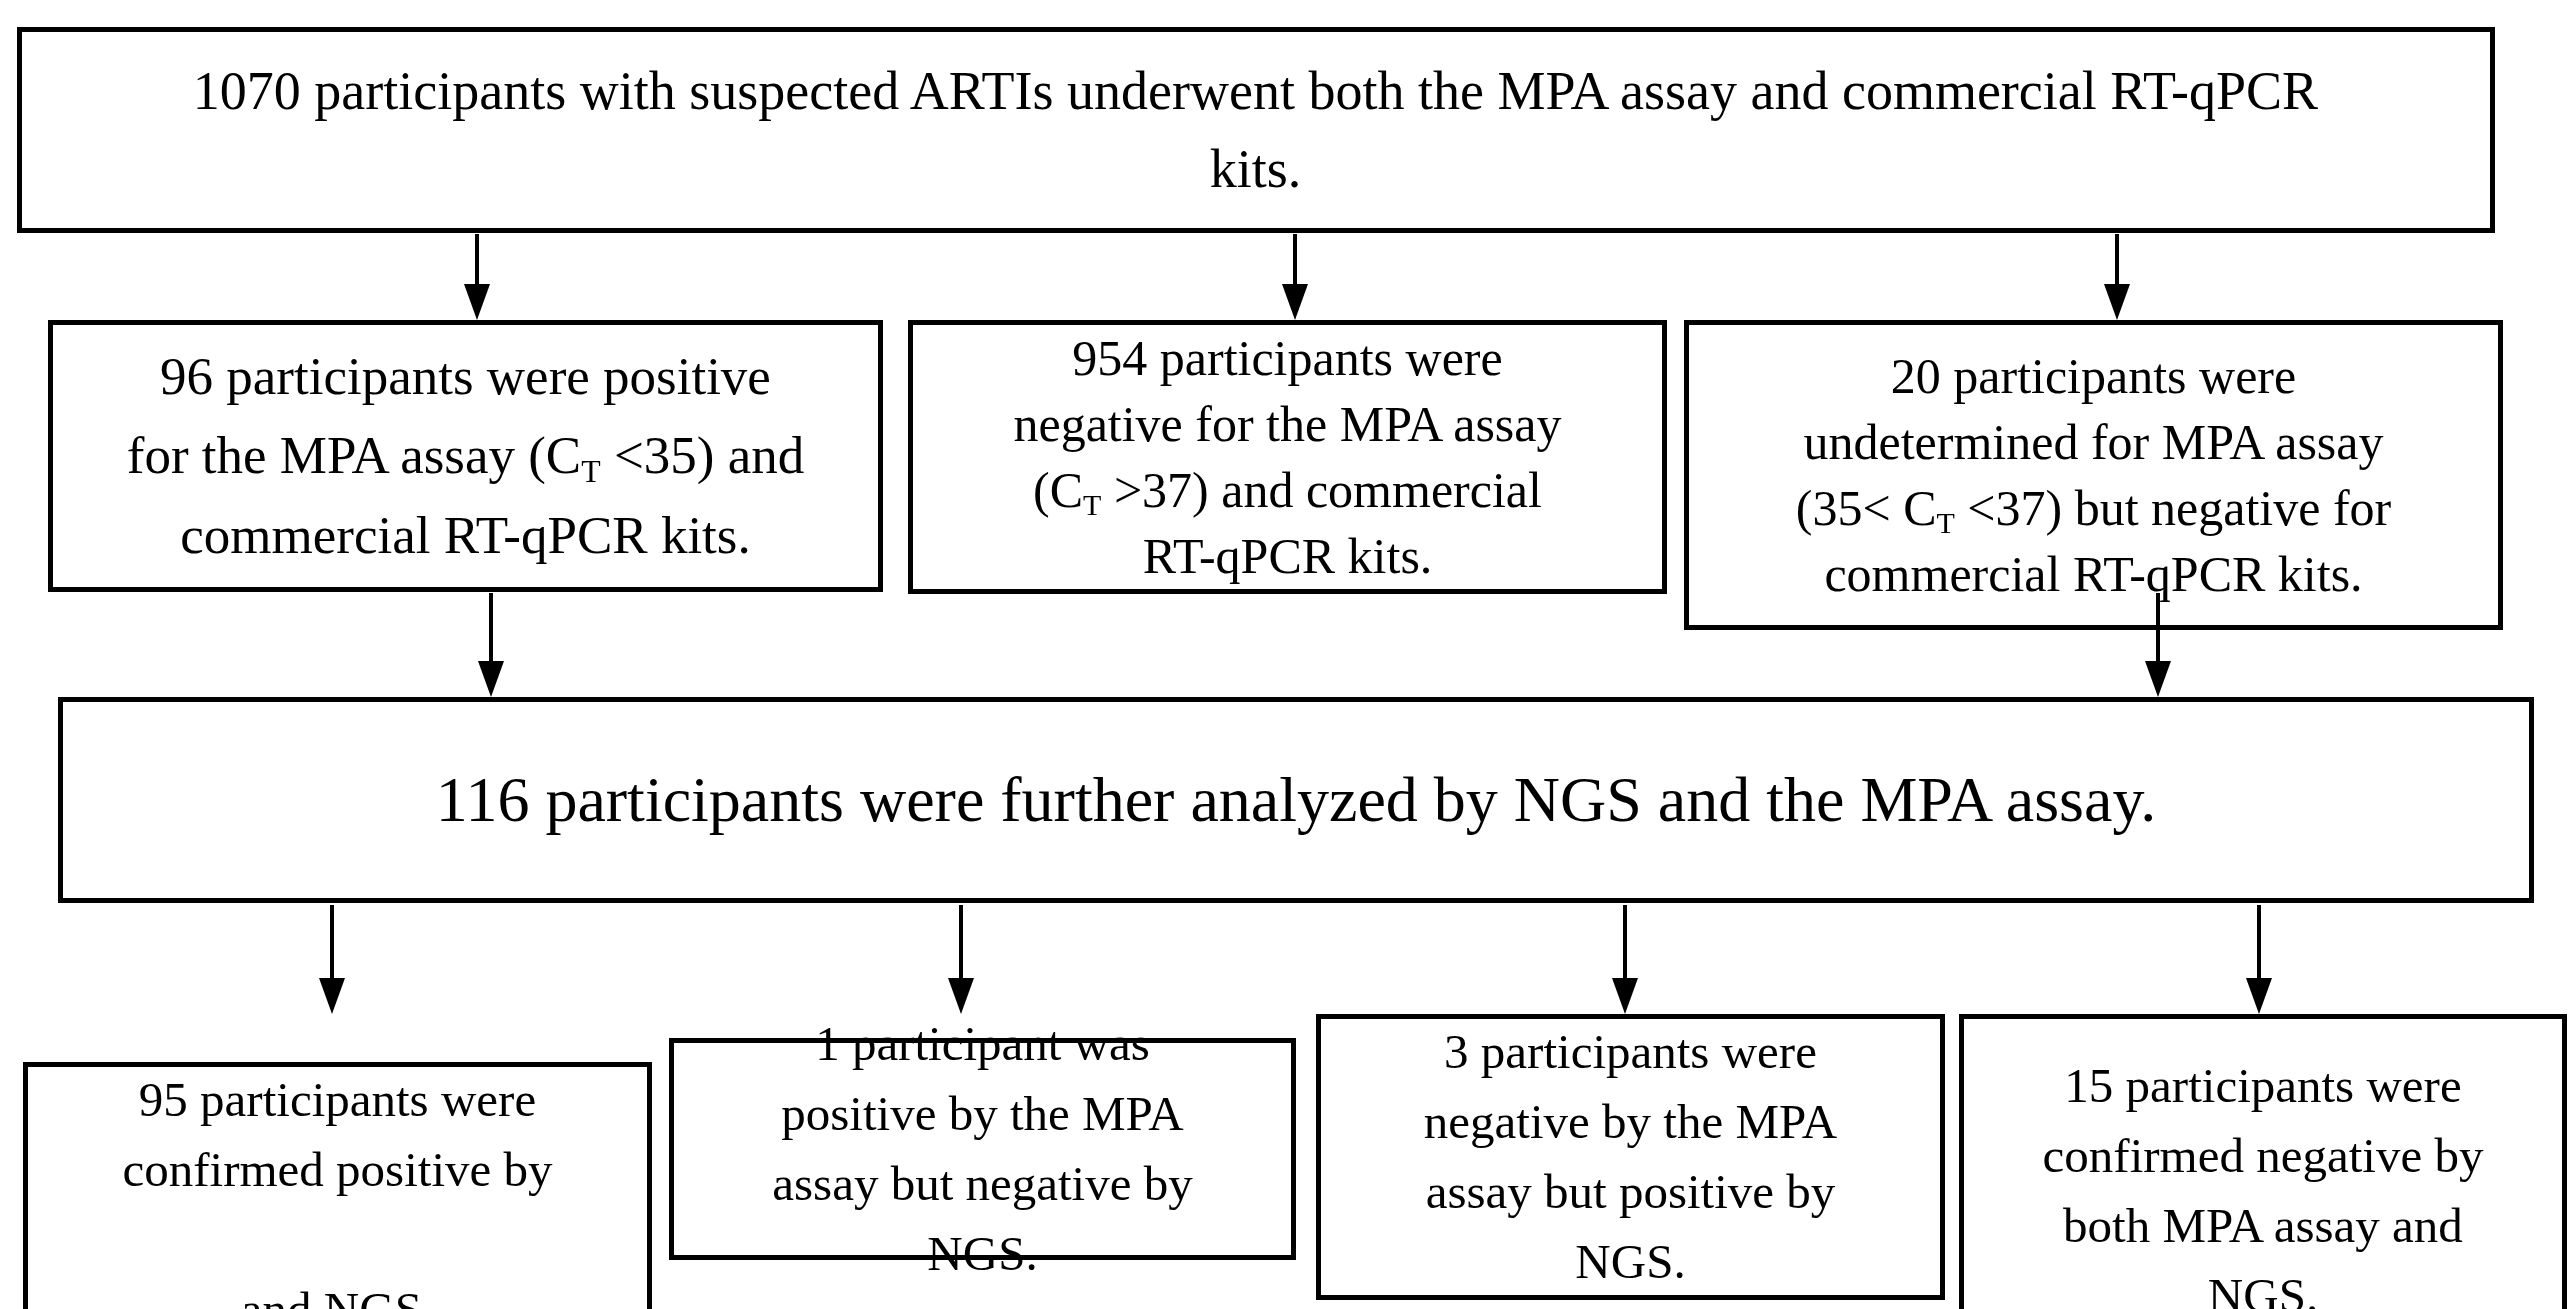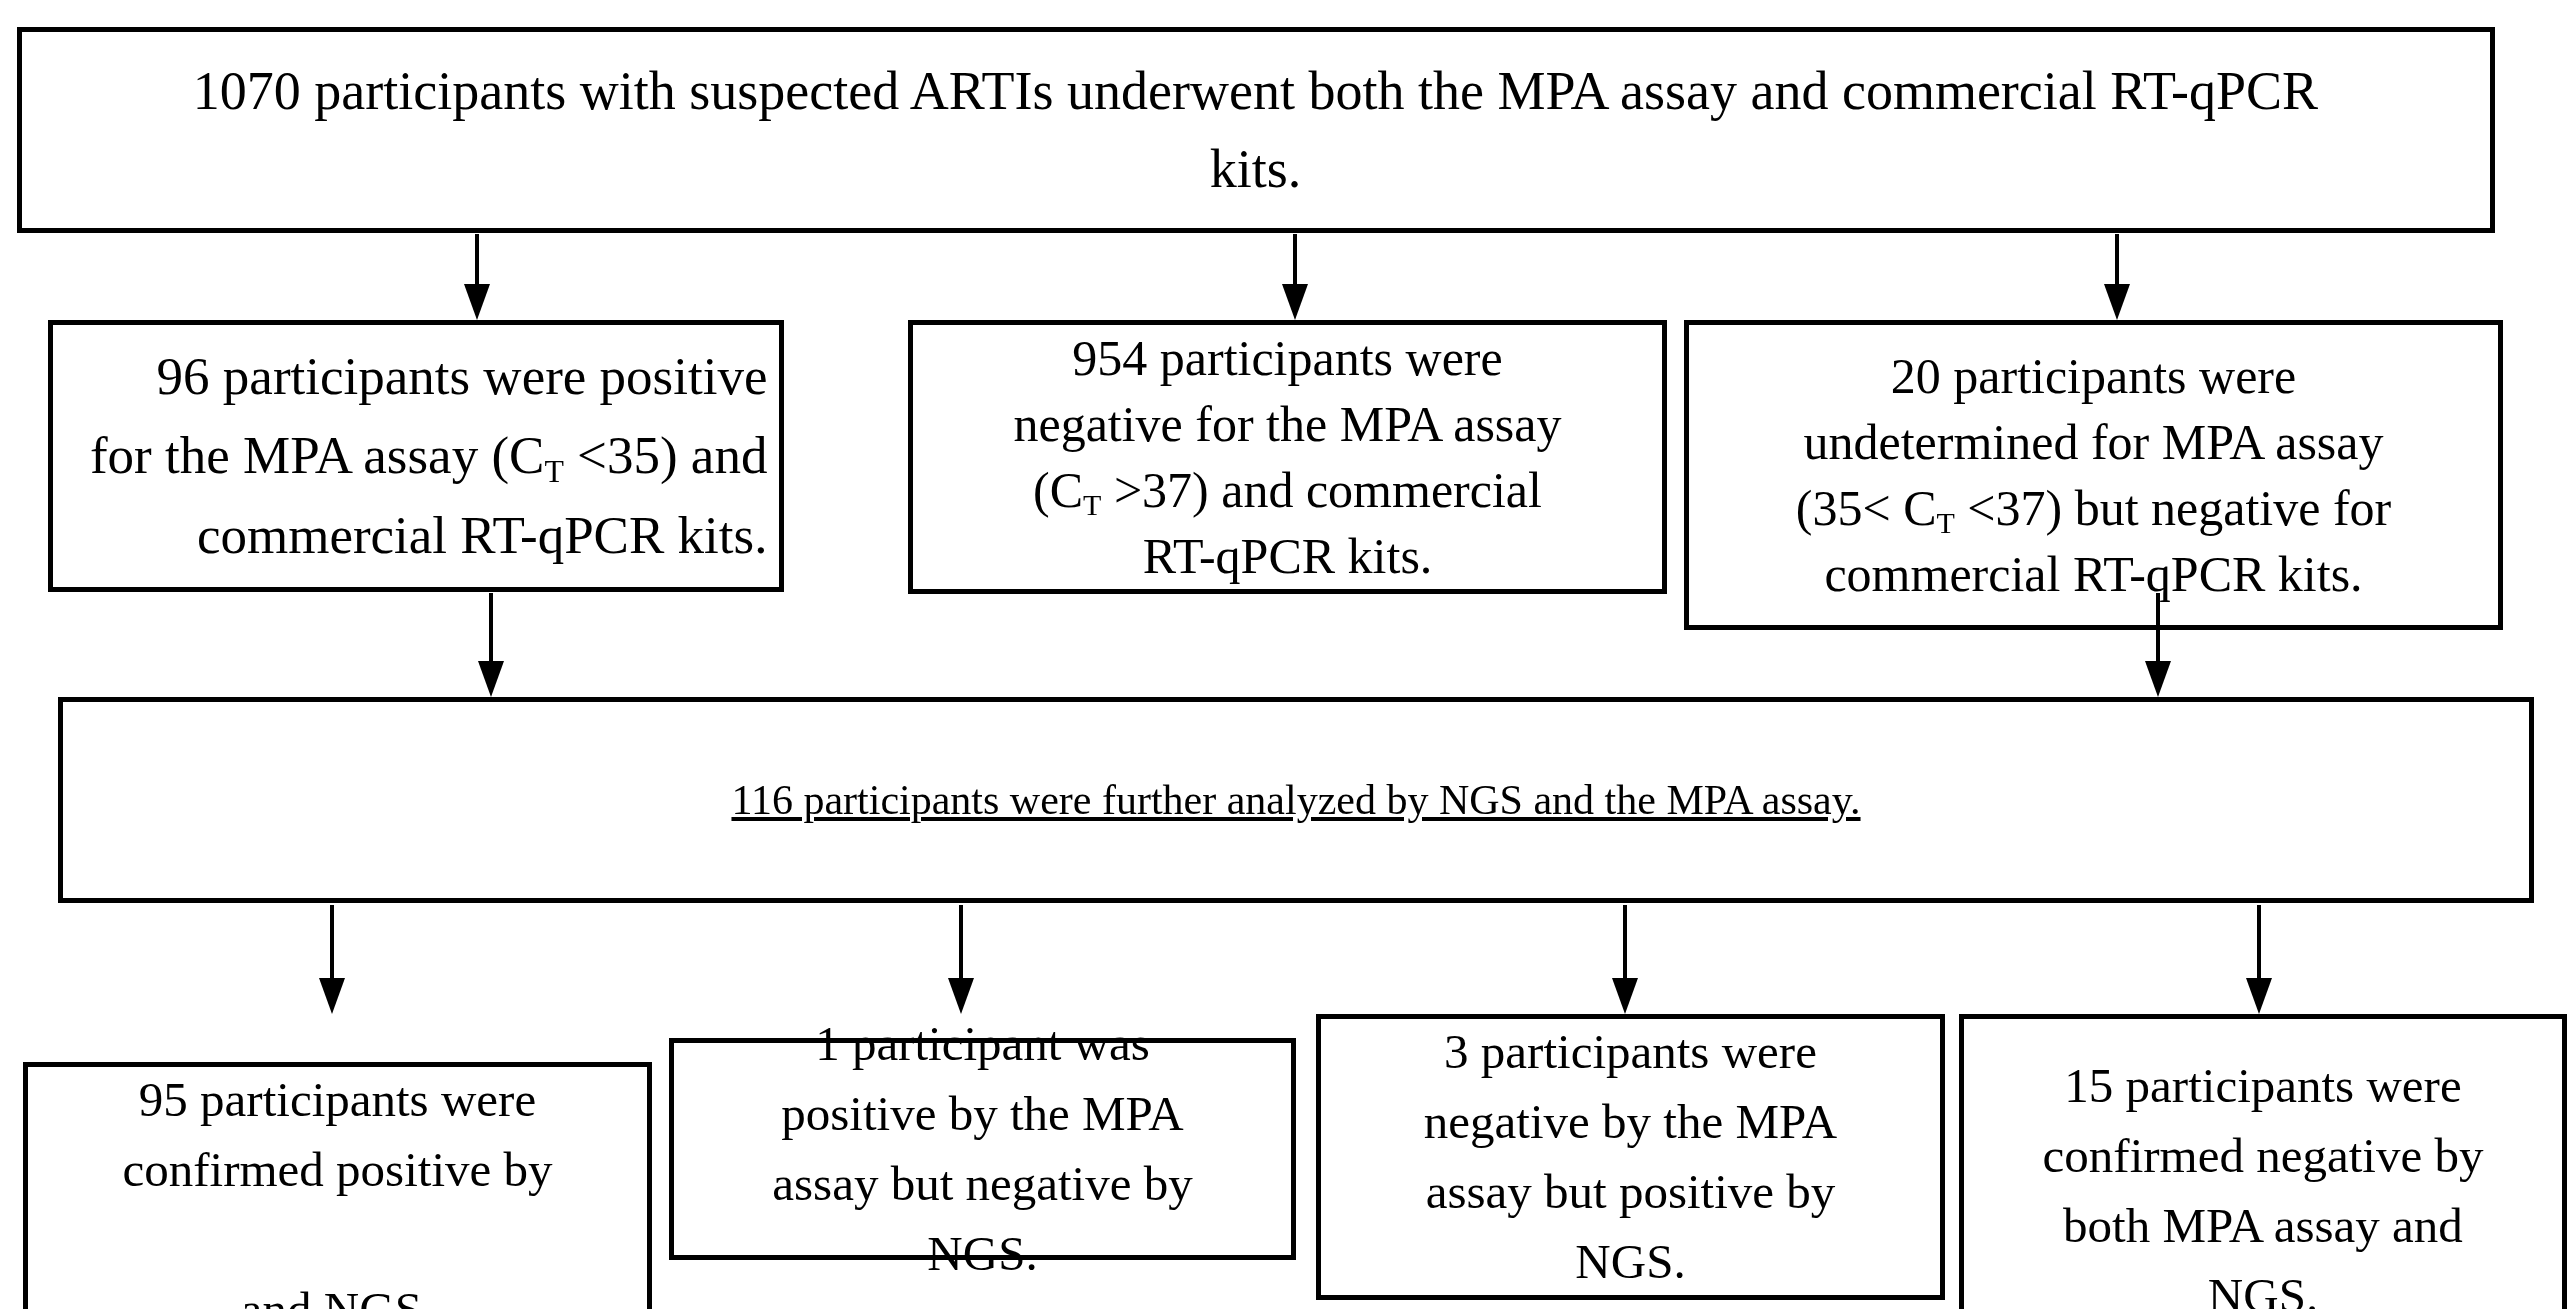--- a/index.html
+++ b/index.html
@@ -33,25 +33,25 @@
   .box sub {
     font-size: 0.60em;
     line-height: 0;
     position: relative;
     vertical-align: baseline;
     top: 0.28em;
   }
   
   .b-total { left: 16.5px;  top: 27px;   width: 2478px; height: 206px; font-size: 54px; line-height: 1.45; }
   
-  .b-pos   { left: 48px;  top: 320px;  width: 736px; height: 272px; font-size: 53px; line-height: 1.50; text-align: right; }
+  .b-pos   { left: 48px;  top: 320px;  width: 835px; height: 272px; font-size: 53px; line-height: 1.50; }
   .b-neg   { left: 908px; top: 320px; width: 759px;  height: 274px; font-size: 50px; line-height: 1.32; align-items: flex-end; }
   .b-und   { left: 1684px; top: 320px; width: 819px;  height: 310px; font-size: 50px; line-height: 1.32; }
   
-  .b-ngs   { left: 58px;  top: 697px;  width: 2476px; height: 206px; font-size: 42px; line-height: 1.4; text-decoration: underline; }
+  .b-ngs   { left: 58px;  top: 697px;  width: 2476px; height: 206px; font-size: 64px; line-height: 1.4; }
   
   .b-95    { left: 23px;   top: 1014px; width: 629px; height: 286px; font-size: 49px; line-height: 1.43; margin-top: 48px; }
   .b-1     { left: 669px;  top: 1038px; width: 627px; height: 222px; font-size: 49px; line-height: 1.43; }
   .b-5     { left: 1316px; top: 1014px; width: 629px; height: 286px; font-size: 49px; line-height: 1.43; }
   .b-15    { left: 1959px; top: 1014px; width: 608px; height: 354px; font-size: 49px; line-height: 1.43; }
 
   
   .arrow {
     position: absolute;
     width: 4.1px;

